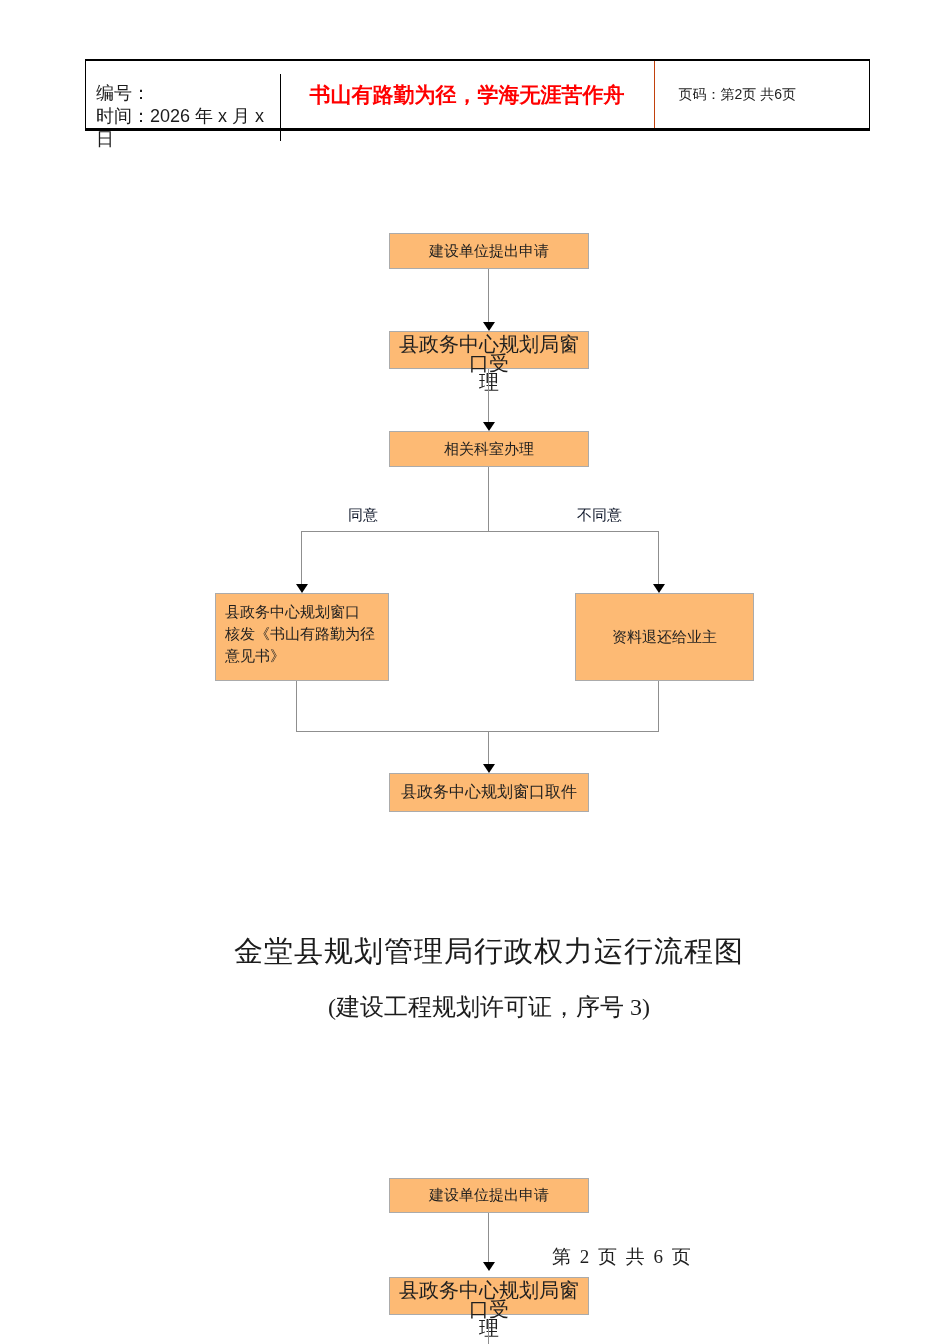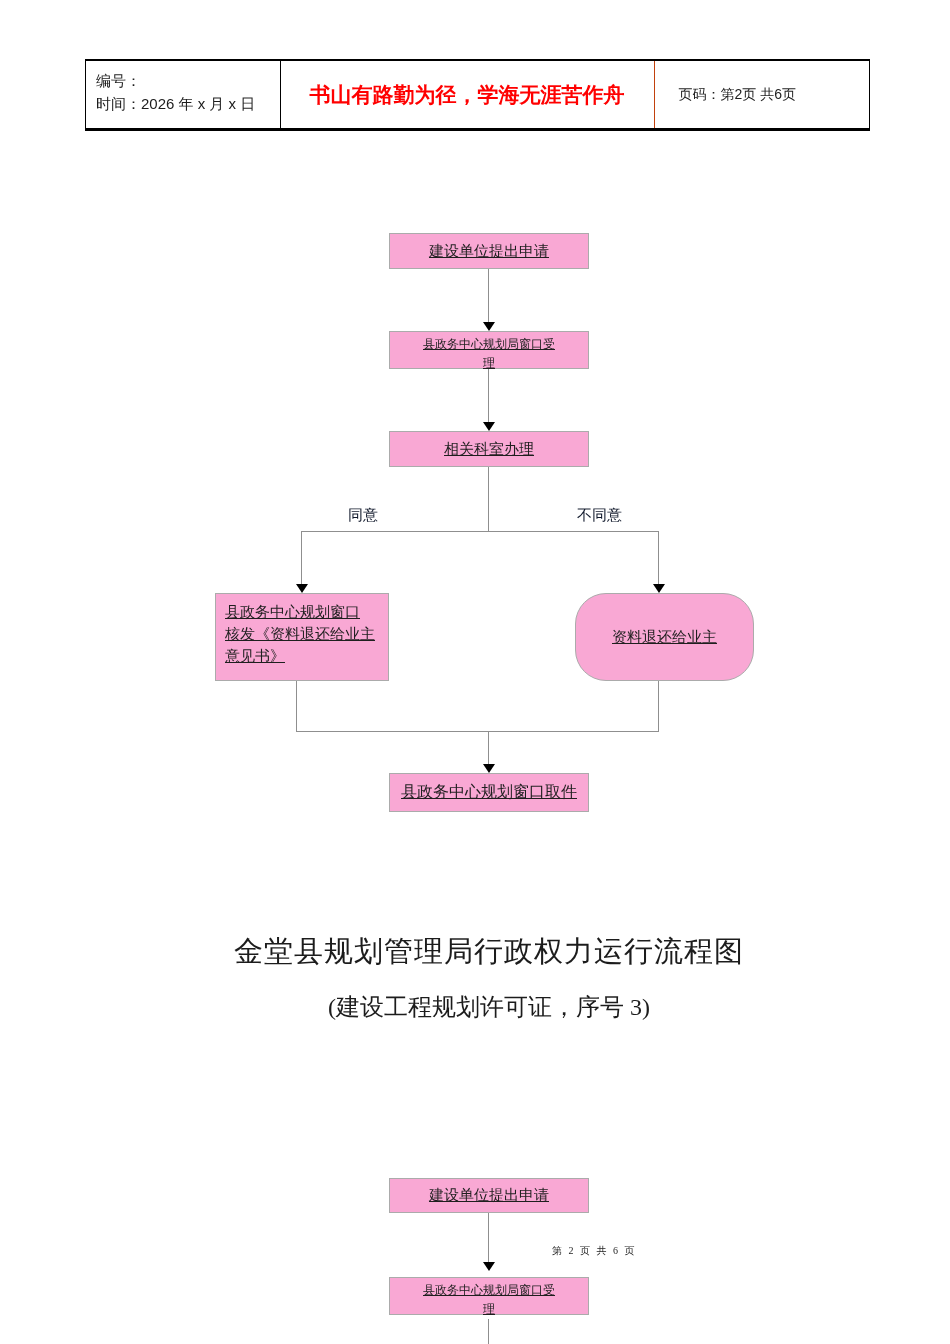--- a/index.html
+++ b/index.html
@@ -13,53 +13,53 @@
 
   
   .hdr{
     position:absolute;left:85px;top:59px;width:785px;height:72px;
     border-top:2px solid #000;border-bottom:3px solid #000;
     border-left:1px solid #000;border-right:1px solid #000;
     box-sizing:border-box;display:flex;
   }
   .hdr-cell{box-sizing:border-box;height:100%;}
   .hdr-left{width:195px;border-right:1px solid #000;padding:8px 0 0 10px;
-    font-size:15px;line-height:23px;}
+    font-size:18px;line-height:23px;margin-top:13px;}
   .hdr-mid{width:375px;border-right:1px solid #c2410c;display:flex;
     align-items:center;justify-content:center;font-size:21px;font-weight:bold;}
   .hdr-right{width:215px;display:flex;align-items:center;padding-left:24px;
     font-size:14px;}
 
   
   .box{
-    position:absolute;border:1px solid #ababab;background:#f9a8d4;
+    position:absolute;border:1px solid #ababab;background:#fdba74;
     box-sizing:border-box;font-size:15px;color:#1f1f1f;
-    display:flex;align-items:center;justify-content:center;text-align:center;text-decoration:underline;
+    display:flex;align-items:center;justify-content:center;text-align:center;
   }
   .box-toptext{align-items:flex-start;overflow:visible;}
   .vline{position:absolute;width:1px;background:#8f8f8f;}
   .hline{position:absolute;height:1px;background:#8f8f8f;}
   .arrow-down{
     position:absolute;width:0;height:0;
     border-left:6px solid transparent;border-right:6px solid transparent;
     border-top:9px solid #000;
   }
   .branch-label{position:absolute;font-size:15px;color:#0f172a;}
-  .wrap2{line-height:19px;font-size:12px;padding-top:3px;width:100%;text-align:center;}
+  .wrap2{line-height:19px;font-size:20px;padding-top:3px;width:100%;text-align:center;}
 
   .boxL-text{font-family:"Liberation Sans","DejaVu Sans",sans-serif;
     font-size:15px;line-height:22px;text-align:left;width:100%;
     padding:7px 6px 0 9px;box-sizing:border-box;}
 
   .title{position:absolute;left:0;top:932px;width:978px;text-align:center;
     font-size:29px;letter-spacing:1px;}
   .subtitle{position:absolute;left:0;top:991px;width:978px;text-align:center;
     font-size:24px;}
 
-  .footer{position:absolute;left:552px;top:1244px;font-size:10px;
+  .footer{position:absolute;left:552px;top:1244px;font-size:19px;
     letter-spacing:2px;color:#1f1f1f;}
 </style>
 </head>
 <body>
 
 <div class="hdr">
   <div class="hdr-cell hdr-left sans">
     <div>编号：</div>
     <div>时间：2026 年 x 月 x 日</div>
   </div>
@@ -99,26 +99,26 @@
 
 <div class="hline" style="left:301px;top:531px;width:358px;"></div>
 <div class="vline" style="left:301px;top:531px;height:53px;"></div>
 <div class="vline" style="left:658px;top:531px;height:53px;"></div>
 <div class="arrow-down" style="left:296px;top:584px;"></div>
 <div class="arrow-down" style="left:653px;top:584px;"></div>
 
 <div class="box box-toptext" style="left:215px;top:593px;width:174px;height:88px;">
   <div class="boxL-text">
     <div>县政务中心规划窗口</div>
-    <div>核发《资料退还给业主</div>
+    <div>核发《书山有路勤为径</div>
     <div>意见书》</div>
   </div>
 </div>
 
-<div class="box sans" style="left:575px;top:593px;width:179px;height:88px;border-radius:31px;">
+<div class="box sans" style="left:575px;top:593px;width:179px;height:88px;">
   <span>资料退还给业主</span>
 </div>
 
 <div class="vline" style="left:296px;top:681px;height:50px;"></div>
 <div class="vline" style="left:658px;top:681px;height:50px;"></div>
 <div class="hline" style="left:296px;top:731px;width:363px;"></div>
 <div class="vline" style="left:488px;top:731px;height:33px;"></div>
 <div class="arrow-down" style="left:483px;top:764px;"></div>
 
 <div class="box" style="left:389px;top:773px;width:200px;height:39px;font-size:16px;">

